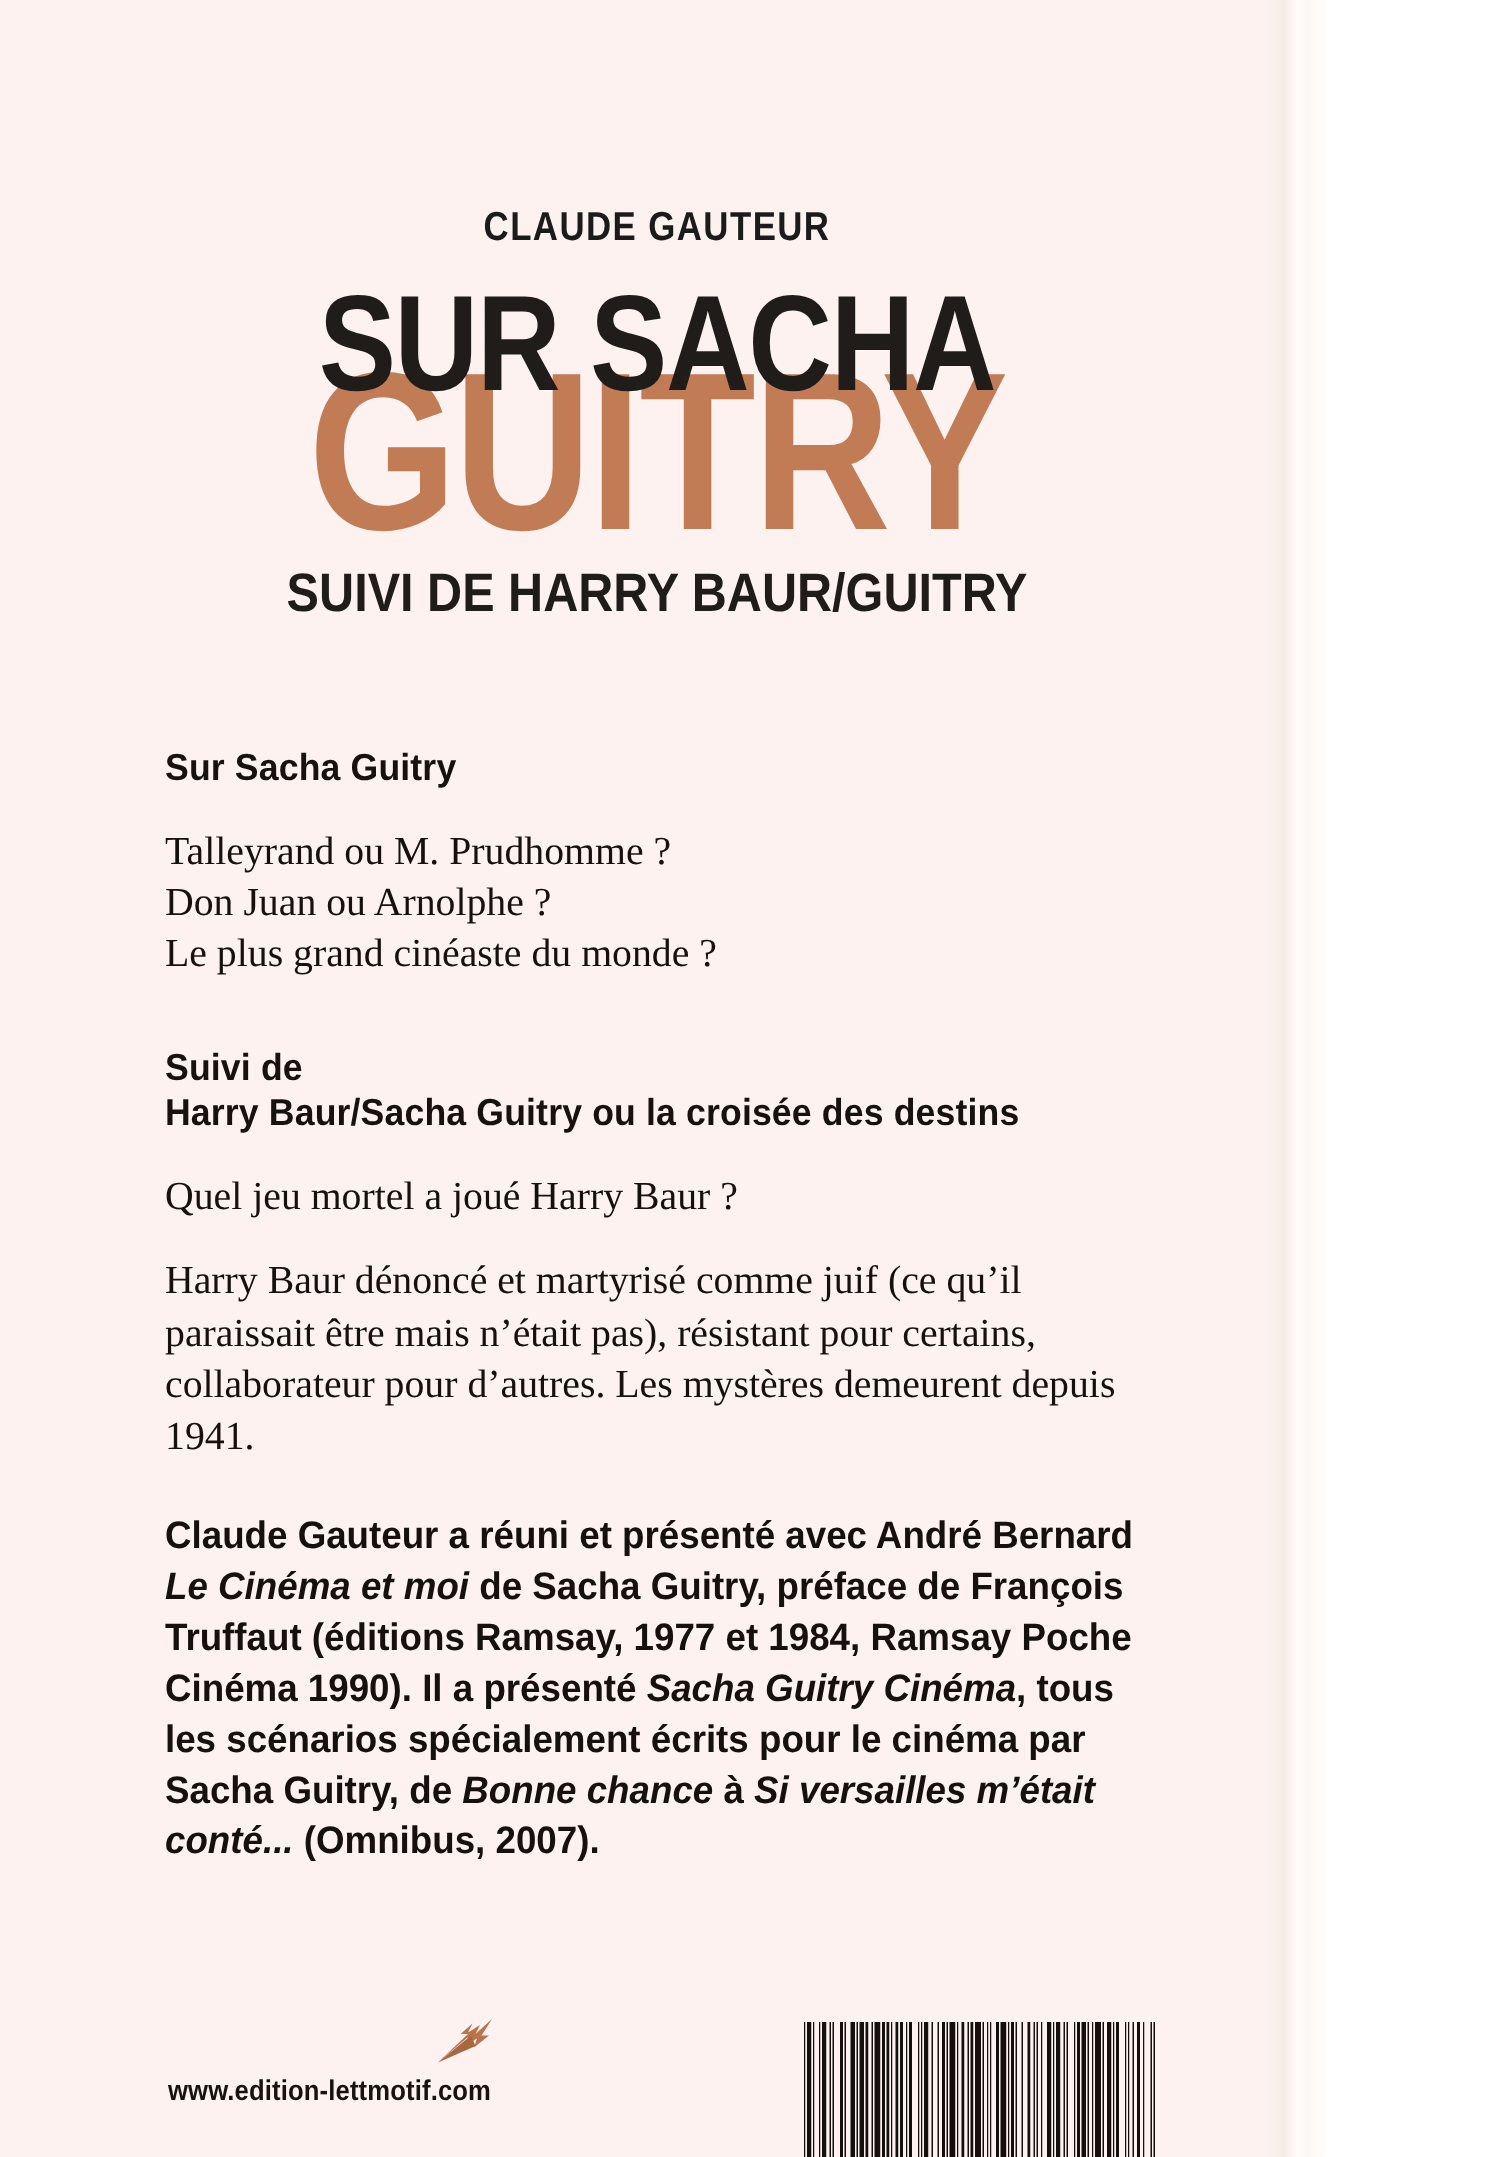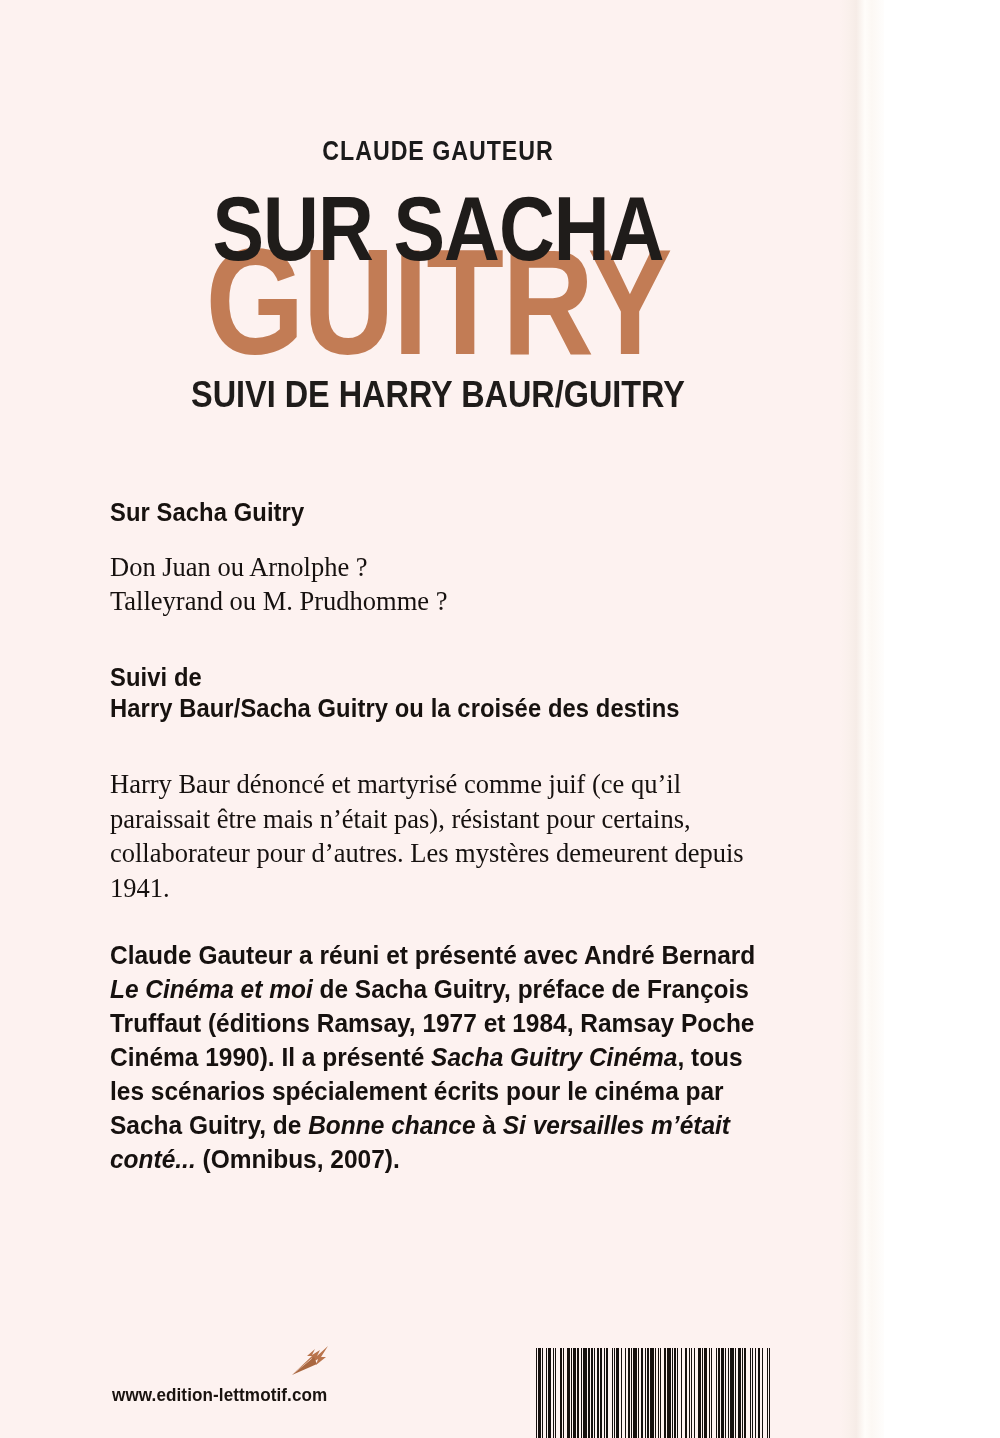--- a/index.html
+++ b/index.html
@@ -253,31 +253,33 @@
     </div>
   </div>
 
   <div class="body-col">
 
     <div class="blurb-head">Sur Sacha Guitry</div>
 
     <div class="gap-sm"></div>
 
     <div class="serif-block">
+      <span class="ln">Talleyrand ou M. Prudhomme ?</span>
       <span class="ln">Don Juan ou Arnolphe ?</span>
-      <span class="ln">Talleyrand ou M. Prudhomme ?</span>
+      <span class="ln">Le plus grand cinéaste du monde ?</span>
     </div>
 
     <div class="gap-lg"></div>
 
     <div class="blurb-head tight">Suivi de</div>
     <div class="blurb-head">Harry Baur/Sacha Guitry ou la croisée des destins</div>
 
     <div class="gap-sm"></div>
 
+    <div class="serif-block">Quel jeu mortel a joué Harry Baur ?</div>
 
     <div class="gap-sm"></div>
 
     <div class="serif-block">Harry Baur dénoncé et martyrisé comme juif (ce qu’il paraissait être mais n’était pas), résistant pour certains, collaborateur pour d’autres. Les mystères demeurent depuis 1941.</div>
 
     <div class="gap-md"></div>
 
     <div class="bio">
       <span>Claude Gauteur a réuni et présenté avec André Bernard </span><i>Le Cinéma et moi</i><span> de Sacha Guitry, préface de François Truffaut (éditions Ramsay, 1977 et 1984, Ramsay Poche Cinéma 1990). Il a présenté </span><i>Sacha Guitry Cinéma</i><span>, tous les scénarios spécialement écrits pour le cinéma par Sacha Guitry, de </span><i>Bonne chance</i><span> à </span><i>Si versailles m’était conté...</i><span> (Omnibus, 2007).</span>
     </div>

